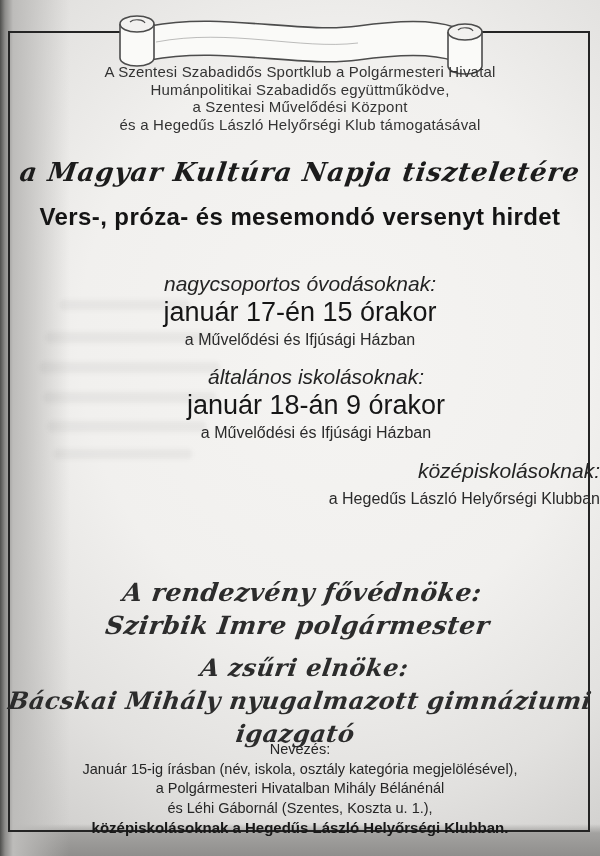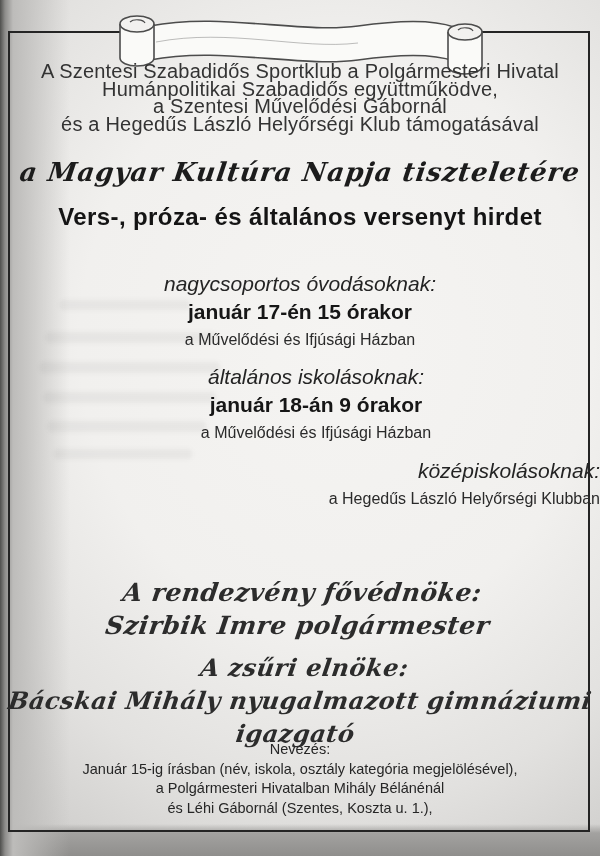--- a/index.html
+++ b/index.html
@@ -14,31 +14,31 @@
       linear-gradient(to right,#4f4f4d 0px,#8d8c8a 5px,#bdbcba 13px,rgba(210,209,207,0) 70px),
       linear-gradient(to bottom,rgba(0,0,0,0) 824px,#a3a2a0 833px,#8f8e8c 856px),
       radial-gradient(ellipse 95% 75% at 56% 40%,#f5f4f2 0%,#f1f0ee 45%,#e2e1df 72%,#c8c7c5 100%);
   }
   .frame{
     position:absolute;left:8px;top:31px;width:578px;height:797px;
     border:2px solid #242424;
   }
   .scroll-svg{position:absolute;left:100px;top:8px;width:404px;height:76px;}
   .block{position:absolute;left:0;width:600px;text-align:center;color:#262626;}
-  .organizers{top:63px;font-size:20px;line-height:17.5px;color:#333;letter-spacing:.2px;}
+  .organizers{top:63px;font-size:15px;line-height:17.5px;color:#333;letter-spacing:.2px;}
   .script{
     font-family:"DejaVu Serif","Liberation Serif",serif;
     font-style:italic;font-weight:bold;transform:skewX(-8deg);
   }
   .occasion{top:157px;font-size:26px;letter-spacing:1px;color:#1c1c1c;}
   .main-title{top:203px;font-size:24px;font-weight:bold;letter-spacing:.4px;color:#141414;margin:0;}
   .slot{line-height:28px;}
   .slot0{top:270px;} .slot1{top:363px;padding-left:16px;} .slot2{top:457px;text-align:right;}
   .aud{font-style:italic;font-size:21px;color:#242424;}
-  .dt{font-weight:bold;font-size:21px;color:#161616;}
+  .dt{font-weight:normal;font-size:27px;color:#161616;}
   .ven{font-size:16px;color:#2a2a2a;}
   .patron{top:576px;font-size:25px;line-height:33px;color:#2c2c2c;letter-spacing:.5px;}
   .jury{top:651px;font-size:24px;line-height:33px;color:#2c2c2c;letter-spacing:.5px;}
   .reg{top:740px;font-size:14.5px;line-height:19.5px;color:#262626;}
   .reg .bold-line{font-weight:bold;font-size:15px;color:#181818;}
   .smudge{
     position:absolute;background:rgba(60,60,60,0.06);
     filter:blur(2px);border-radius:4px;
   }
 </style>
@@ -68,27 +68,27 @@
     <path d="M 30 14 A 8 4 0 0 1 45 15" fill="none" stroke="#4c4c4c" stroke-width="1.2"></path>
 
     <path d="M 348 24 L 348 58 A 17 8 0 0 0 382 58 L 382 24" fill="#fafaf8" stroke="#4c4c4c" stroke-width="1.6"></path>
     <ellipse cx="365" cy="24" rx="17" ry="8" fill="#f2f1ef" stroke="#4c4c4c" stroke-width="1.6"></ellipse>
     <path d="M 358 22 A 8 4 0 0 1 373 23" fill="none" stroke="#4c4c4c" stroke-width="1.2"></path>
   </svg>
 
   <header class="block organizers">
     <div>A Szentesi Szabadidős Sportklub a Polgármesteri Hivatal</div>
     <div>Humánpolitikai Szabadidős együttműködve,</div>
-    <div>a Szentesi Művelődési Gábornál</div>
+    <div>a Szentesi Művelődési Központ</div>
     <div>és a Hegedűs László Helyőrségi Klub támogatásával</div>
   </header>
 
   <div class="block script occasion">a Magyar Kultúra Napja tiszteletére</div>
 
-  <h1 class="block main-title">Vers-, próza- és általános versenyt hirdet</h1>
+  <h1 class="block main-title">Vers-, próza- és mesemondó versenyt hirdet</h1>
 
   <section class="block slot slot0">
     <div class="aud">nagycsoportos óvodásoknak:</div>
     <div class="dt">január 17-én 15 órakor</div>
     <div class="ven">a Művelődési és Ifjúsági Házban</div>
   </section>
 
   <section class="block slot slot1">
     <div class="aud">általános iskolásoknak:</div>
     <div class="dt">január 18-án 9 órakor</div>
@@ -108,15 +108,16 @@
   <div class="block script jury">
     <div>A zsűri elnöke:</div>
     <div>Bácskai Mihály nyugalmazott gimnáziumi igazgató</div>
   </div>
 
   <footer class="block reg">
     <div>Nevezés:</div>
     <div>Január 15-ig írásban (név, iskola, osztály kategória megjelölésével),</div>
     <div>a Polgármesteri Hivatalban Mihály Bélánénál</div>
     <div>és Léhi Gábornál (Szentes, Koszta u. 1.),</div>
+    <div class="bold-line">középiskolásoknak a Hegedűs László Helyőrségi Klubban.</div>
   </footer>
 
 </div>
 
 </body></html>

